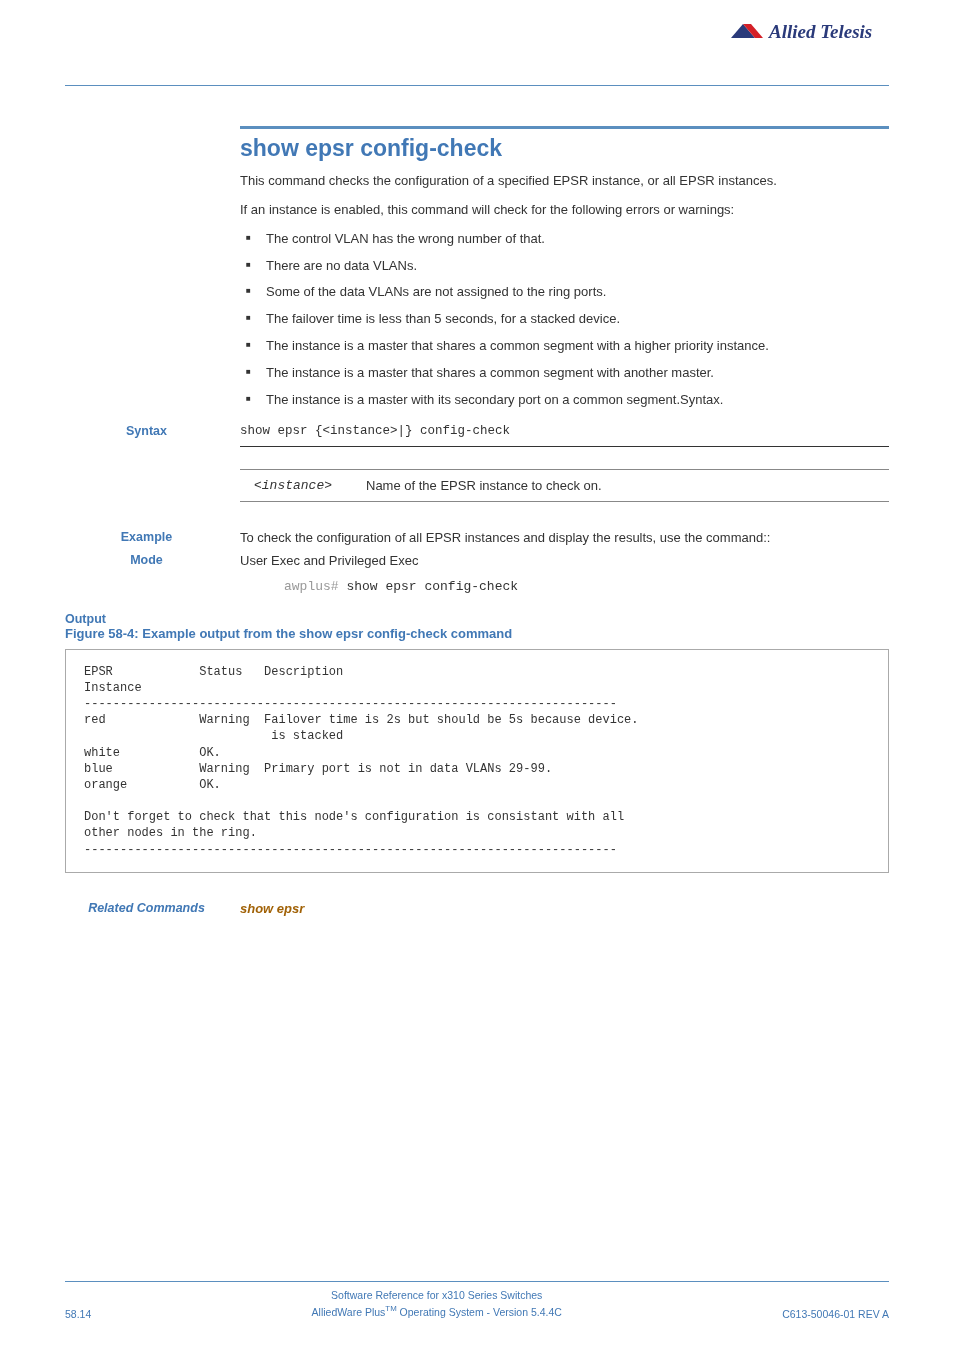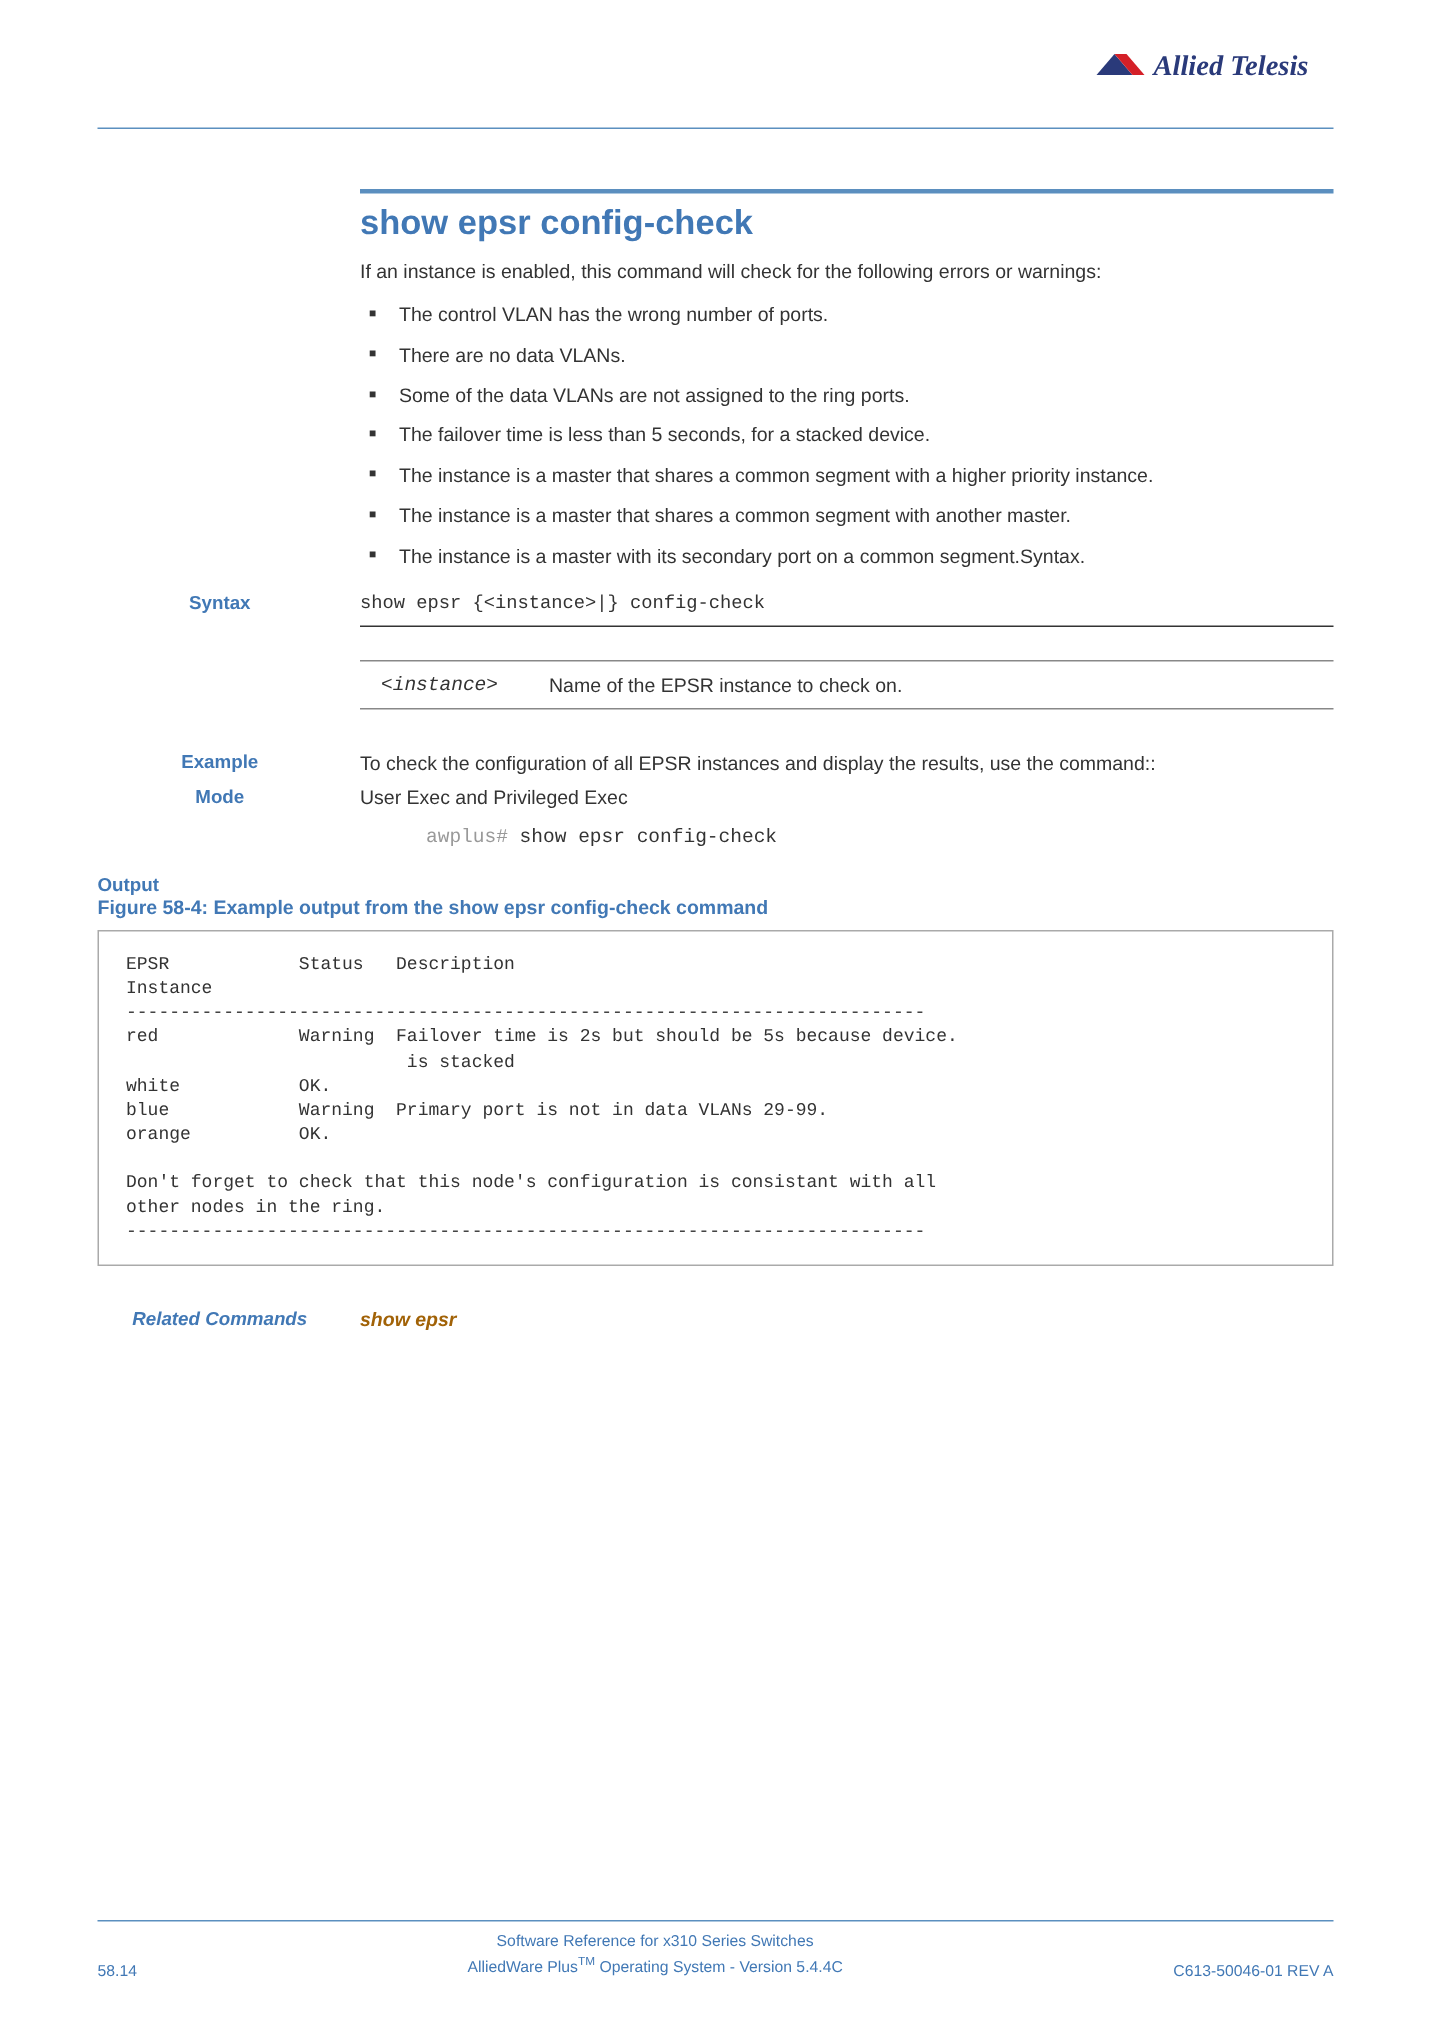--- a/index.html
+++ b/index.html
@@ -8,21 +8,21 @@
     font-size: 13px;
     color: #333;
     width: 954px;
     height: 1350px;
     background: #fff;
     position: relative;
     padding: 50px 65px 30px 65px;
   }
   .logo {
     position: absolute;
-    top: 32px;
+    top: 20px;
     right: 65px;
   }
   .top-rule {
     border: none;
     border-top: 1px solid #5b8fbf;
     margin-top: 35px;
     margin-bottom: 40px;
   }
   .content {
     margin-left: 175px;
@@ -184,24 +184,25 @@
   </svg>
 </div>
 
 <hr class="top-rule">
 
 <div class="content">
 
   <hr class="title-rule">
   <h1>show epsr config-check</h1>
 
+  <p class="para">This command checks the configuration of a specified EPSR instance, or all EPSR instances.</p>
   <p class="para">If an instance is enabled, this command will check for the following errors or warnings:</p>
 
   <ul class="bullets">
-    <li>The control VLAN has the wrong number of ports.</li>
+    <li>The control VLAN has the wrong number of that.</li>
     <li>There are no data VLANs.</li>
     <li>Some of the data VLANs are not assigned to the ring ports.</li>
     <li>The failover time is less than 5 seconds, for a stacked device.</li>
     <li>The instance is a master that shares a common segment with a higher priority instance.</li>
     <li>The instance is a master that shares a common segment with another master.</li>
     <li>The instance is a master with its secondary port on a common segment.Syntax.</li>
   </ul>
 
   <div class="label-row">
     <div class="side-label">Syntax</div>

